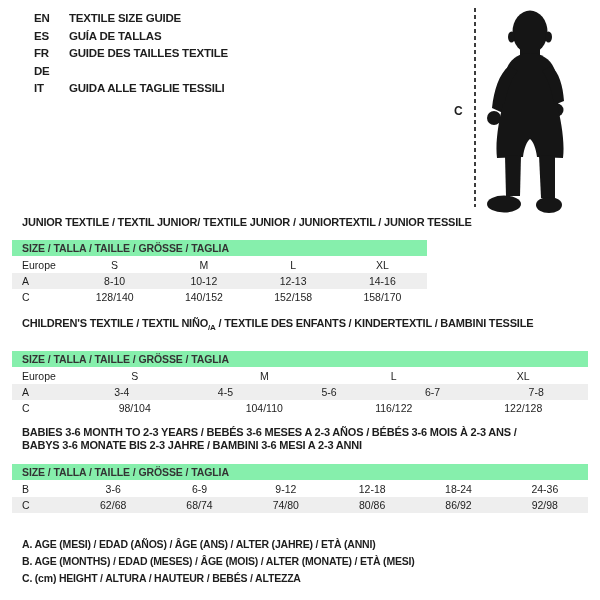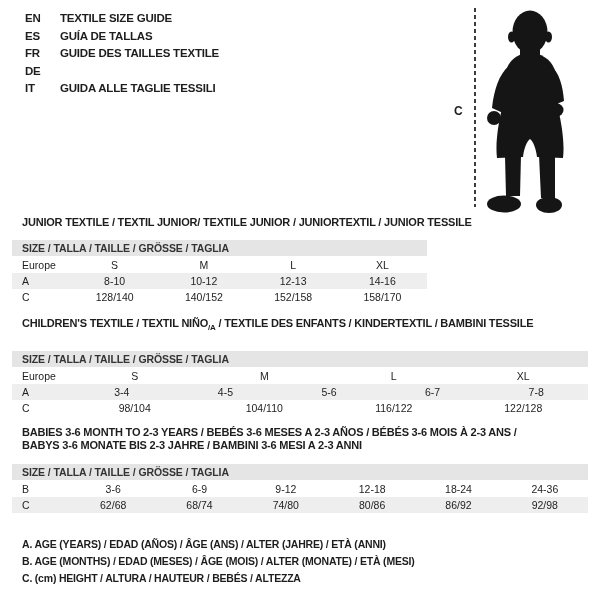--- a/index.html
+++ b/index.html
@@ -2,41 +2,41 @@
 <html><head>
 <meta charset="utf-8">
 <style>
   html,body{margin:0;padding:0;background:#fff;}
   .page{
     position:relative;width:600px;height:600px;background:#fff;overflow:hidden;
     font-family:"Liberation Sans",sans-serif;color:#1d1d1d;
     -webkit-font-smoothing:antialiased;
   }
   
-  .langs{position:absolute;left:25px;top:10px;list-style:none;margin:0;padding:0;
+  .langs{position:absolute;left:34px;top:10px;list-style:none;margin:0;padding:0;
     font-weight:700;font-size:11.5px;letter-spacing:-0.2px;}
   .langs li{display:flex;line-height:17.6px;}
   .lang-code{width:35px;flex:none;}
   
   .fig-line{position:absolute;left:474px;top:8px;width:2px;height:199px;
     background:repeating-linear-gradient(to bottom,#3c3c3c 0 4px,transparent 4px 7px);}
   .fig-label{position:absolute;left:454px;top:104px;font-weight:700;font-size:12px;}
   .fig-svg{position:absolute;left:485px;top:8px;}
   
   .size-table{position:absolute;left:12px;}
   .t1{top:216px;width:415px;}
   .t2{top:317px;width:576px;}
   .t3{top:426px;width:576px;}
   .tbl-title{font-weight:700;font-size:11px;line-height:13px;margin-left:10px;
     letter-spacing:-0.2px;white-space:nowrap;}
   .t1 .title-wrap{margin-bottom:11px;}
   .t2 .title-wrap{margin-bottom:17px;}
   .t3 .title-wrap{margin-bottom:12px;}
   .sub{font-size:8px;vertical-align:sub;}
-  .tbl-bar{height:16px;line-height:16px;background:#e5e5e5;color:#333;
+  .tbl-bar{height:16px;line-height:16px;background:#86efac;color:#333;
     font-weight:700;font-size:10.5px;padding-left:10px;margin-bottom:1px;
     letter-spacing:-0.1px;}
   .trow{display:flex;height:16px;line-height:16px;font-size:10.5px;justify-content:center;}
   .trow.shade{background:#eeeeee;}
   .tlabel{width:48px;padding-left:10px;flex:none;}
   .tcell{flex:1;text-align:center;}
   
   .footnotes{position:absolute;left:22px;top:536px;font-weight:700;
     font-size:10.5px;line-height:17px;letter-spacing:-0.2px;}
 </style>
@@ -172,18 +172,18 @@
           <div class="tcell">68/74</div>
           <div class="tcell">74/80</div>
           <div class="tcell">80/86</div>
           <div class="tcell">86/92</div>
           <div class="tcell">92/98</div>
         </div>
       </div>
   </section>
 
   <div class="footnotes">
-    <div>A. AGE (YEARS) / EDAD (AÑOS) / ÂGE (ANS) / ALTER (JAHRE) / ETÀ (ANNI)</div>
+    <div>A. AGE (MESI) / EDAD (AÑOS) / ÂGE (ANS) / ALTER (JAHRE) / ETÀ (ANNI)</div>
     <div>B. AGE (MONTHS) / EDAD (MESES) / ÂGE (MOIS) / ALTER (MONATE) / ETÀ (MESI)</div>
     <div>C. (cm) HEIGHT / ALTURA / HAUTEUR / BEBÉS / ALTEZZA</div>
   </div>
 
 </div>
 
 </body></html>

